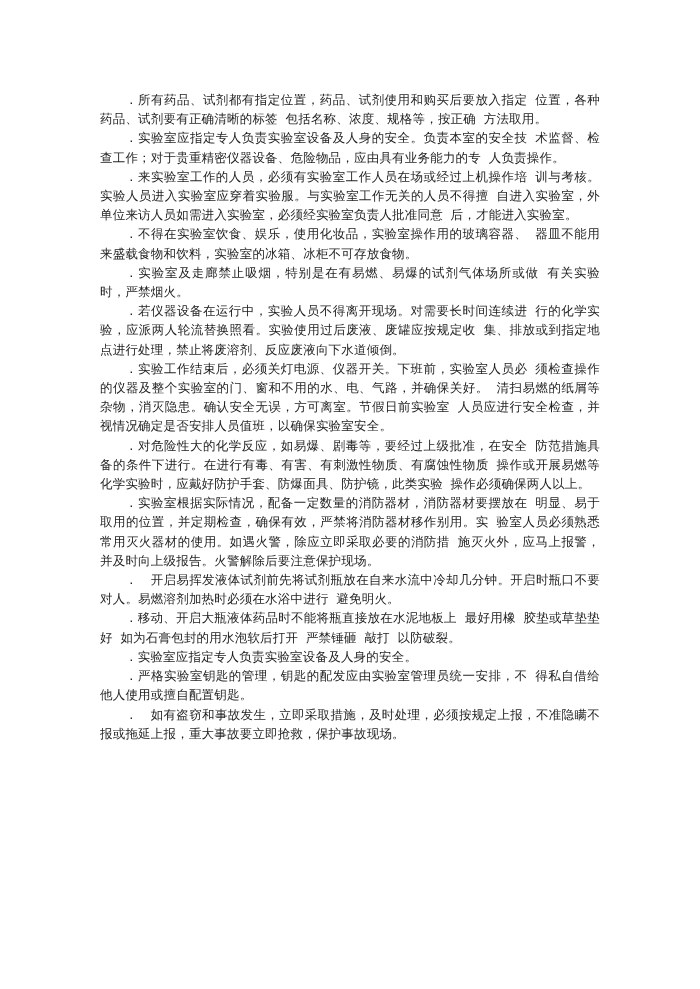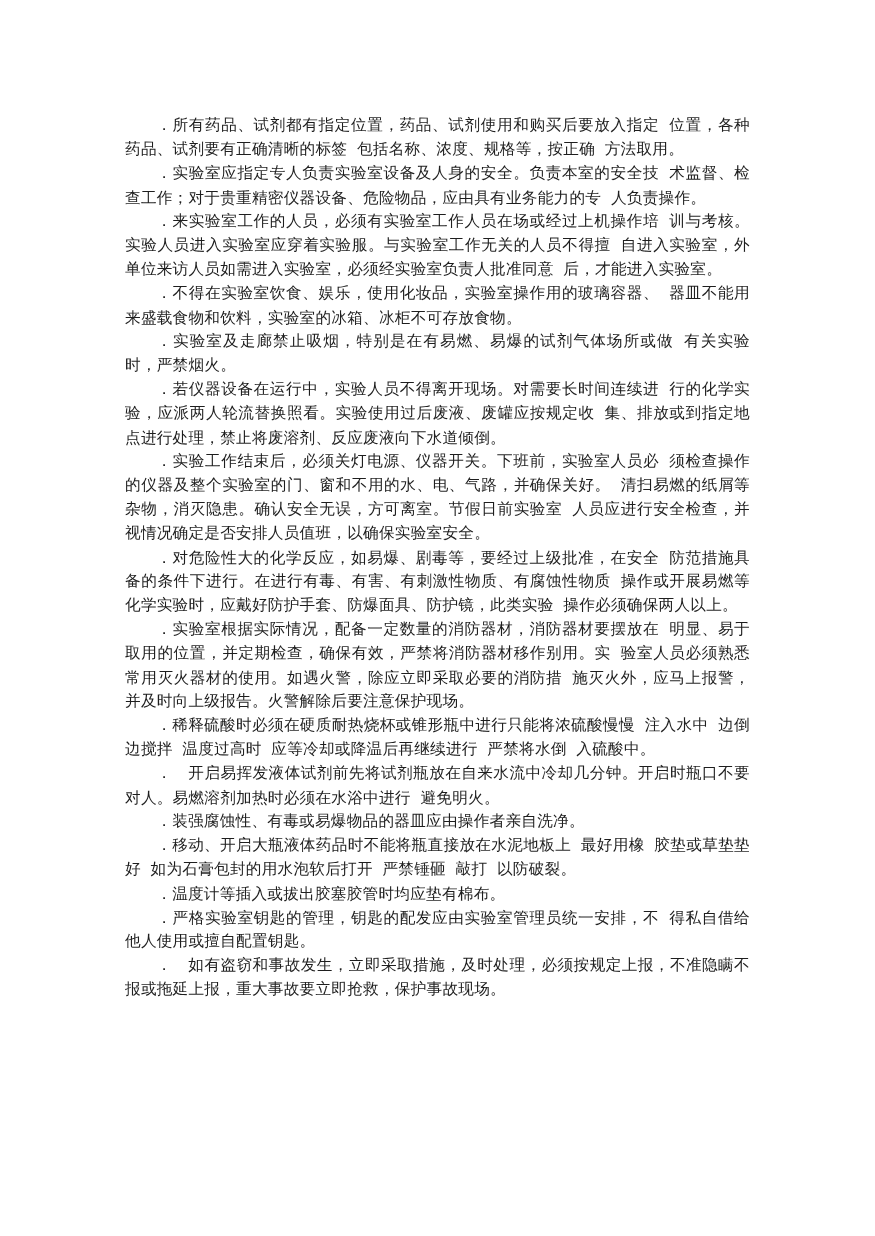--- a/index.html
+++ b/index.html
@@ -34,20 +34,18 @@
 <div class="page">
   <p>．所有药品、试剂都有指定位置，药品、试剂使用和购买后要放入指定 位置，各种药品、试剂要有正确清晰的标签 包括名称、浓度、规格等，按正确 方法取用。</p>
   <p>．实验室应指定专人负责实验室设备及人身的安全。负责本室的安全技 术监督、检查工作；对于贵重精密仪器设备、危险物品，应由具有业务能力的专 人负责操作。</p>
   <p>．来实验室工作的人员，必须有实验室工作人员在场或经过上机操作培 训与考核。实验人员进入实验室应穿着实验服。与实验室工作无关的人员不得擅 自进入实验室，外单位来访人员如需进入实验室，必须经实验室负责人批准同意 后，才能进入实验室。</p>
   <p>．不得在实验室饮食、娱乐，使用化妆品，实验室操作用的玻璃容器、 器皿不能用来盛载食物和饮料，实验室的冰箱、冰柜不可存放食物。</p>
   <p>．实验室及走廊禁止吸烟，特别是在有易燃、易爆的试剂气体场所或做 有关实验时，严禁烟火。</p>
   <p>．若仪器设备在运行中，实验人员不得离开现场。对需要长时间连续进 行的化学实验，应派两人轮流替换照看。实验使用过后废液、废罐应按规定收 集、排放或到指定地点进行处理，禁止将废溶剂、反应废液向下水道倾倒。</p>
   <p>．实验工作结束后，必须关灯电源、仪器开关。下班前，实验室人员必 须检查操作的仪器及整个实验室的门、窗和不用的水、电、气路，并确保关好。 清扫易燃的纸屑等杂物，消灭隐患。确认安全无误，方可离室。节假日前实验室 人员应进行安全检查，并视情况确定是否安排人员值班，以确保实验室安全。</p>
   <p>．对危险性大的化学反应，如易爆、剧毒等，要经过上级批准，在安全 防范措施具备的条件下进行。在进行有毒、有害、有刺激性物质、有腐蚀性物质 操作或开展易燃等化学实验时，应戴好防护手套、防爆面具、防护镜，此类实验 操作必须确保两人以上。</p>
   <p>．实验室根据实际情况，配备一定数量的消防器材，消防器材要摆放在 明显、易于取用的位置，并定期检查，确保有效，严禁将消防器材移作别用。实 验室人员必须熟悉常用灭火器材的使用。如遇火警，除应立即采取必要的消防措 施灭火外，应马上报警，并及时向上级报告。火警解除后要注意保护现场。</p>
-  <p>．稀释硫酸时必须在硬质耐热烧杯或锥形瓶中进行只能将浓硫酸慢慢 注入水中 边倒边搅拌 温度过高时 应等冷却或降温后再继续进行 严禁将水倒 入硫酸中。</p>
   <p>．　开启易挥发液体试剂前先将试剂瓶放在自来水流中冷却几分钟。开启时瓶口不要对人。易燃溶剂加热时必须在水浴中进行 避免明火。</p>
-  <p>．装强腐蚀性、有毒或易爆物品的器皿应由操作者亲自洗净。</p>
   <p>．移动、开启大瓶液体药品时不能将瓶直接放在水泥地板上 最好用橡 胶垫或草垫垫好 如为石膏包封的用水泡软后打开 严禁锤砸 敲打 以防破裂。</p>
-  <p>．温度计等插入或拔出胶塞胶管时均应垫有棉布。</p>
+  <p>．实验室应指定专人负责实验室设备及人身的安全。</p>
   <p>．严格实验室钥匙的管理，钥匙的配发应由实验室管理员统一安排，不 得私自借给他人使用或擅自配置钥匙。</p>
   <p>．　如有盗窃和事故发生，立即采取措施，及时处理，必须按规定上报，不准隐瞒不报或拖延上报，重大事故要立即抢救，保护事故现场。</p>
 </div>
 
 </body></html>

